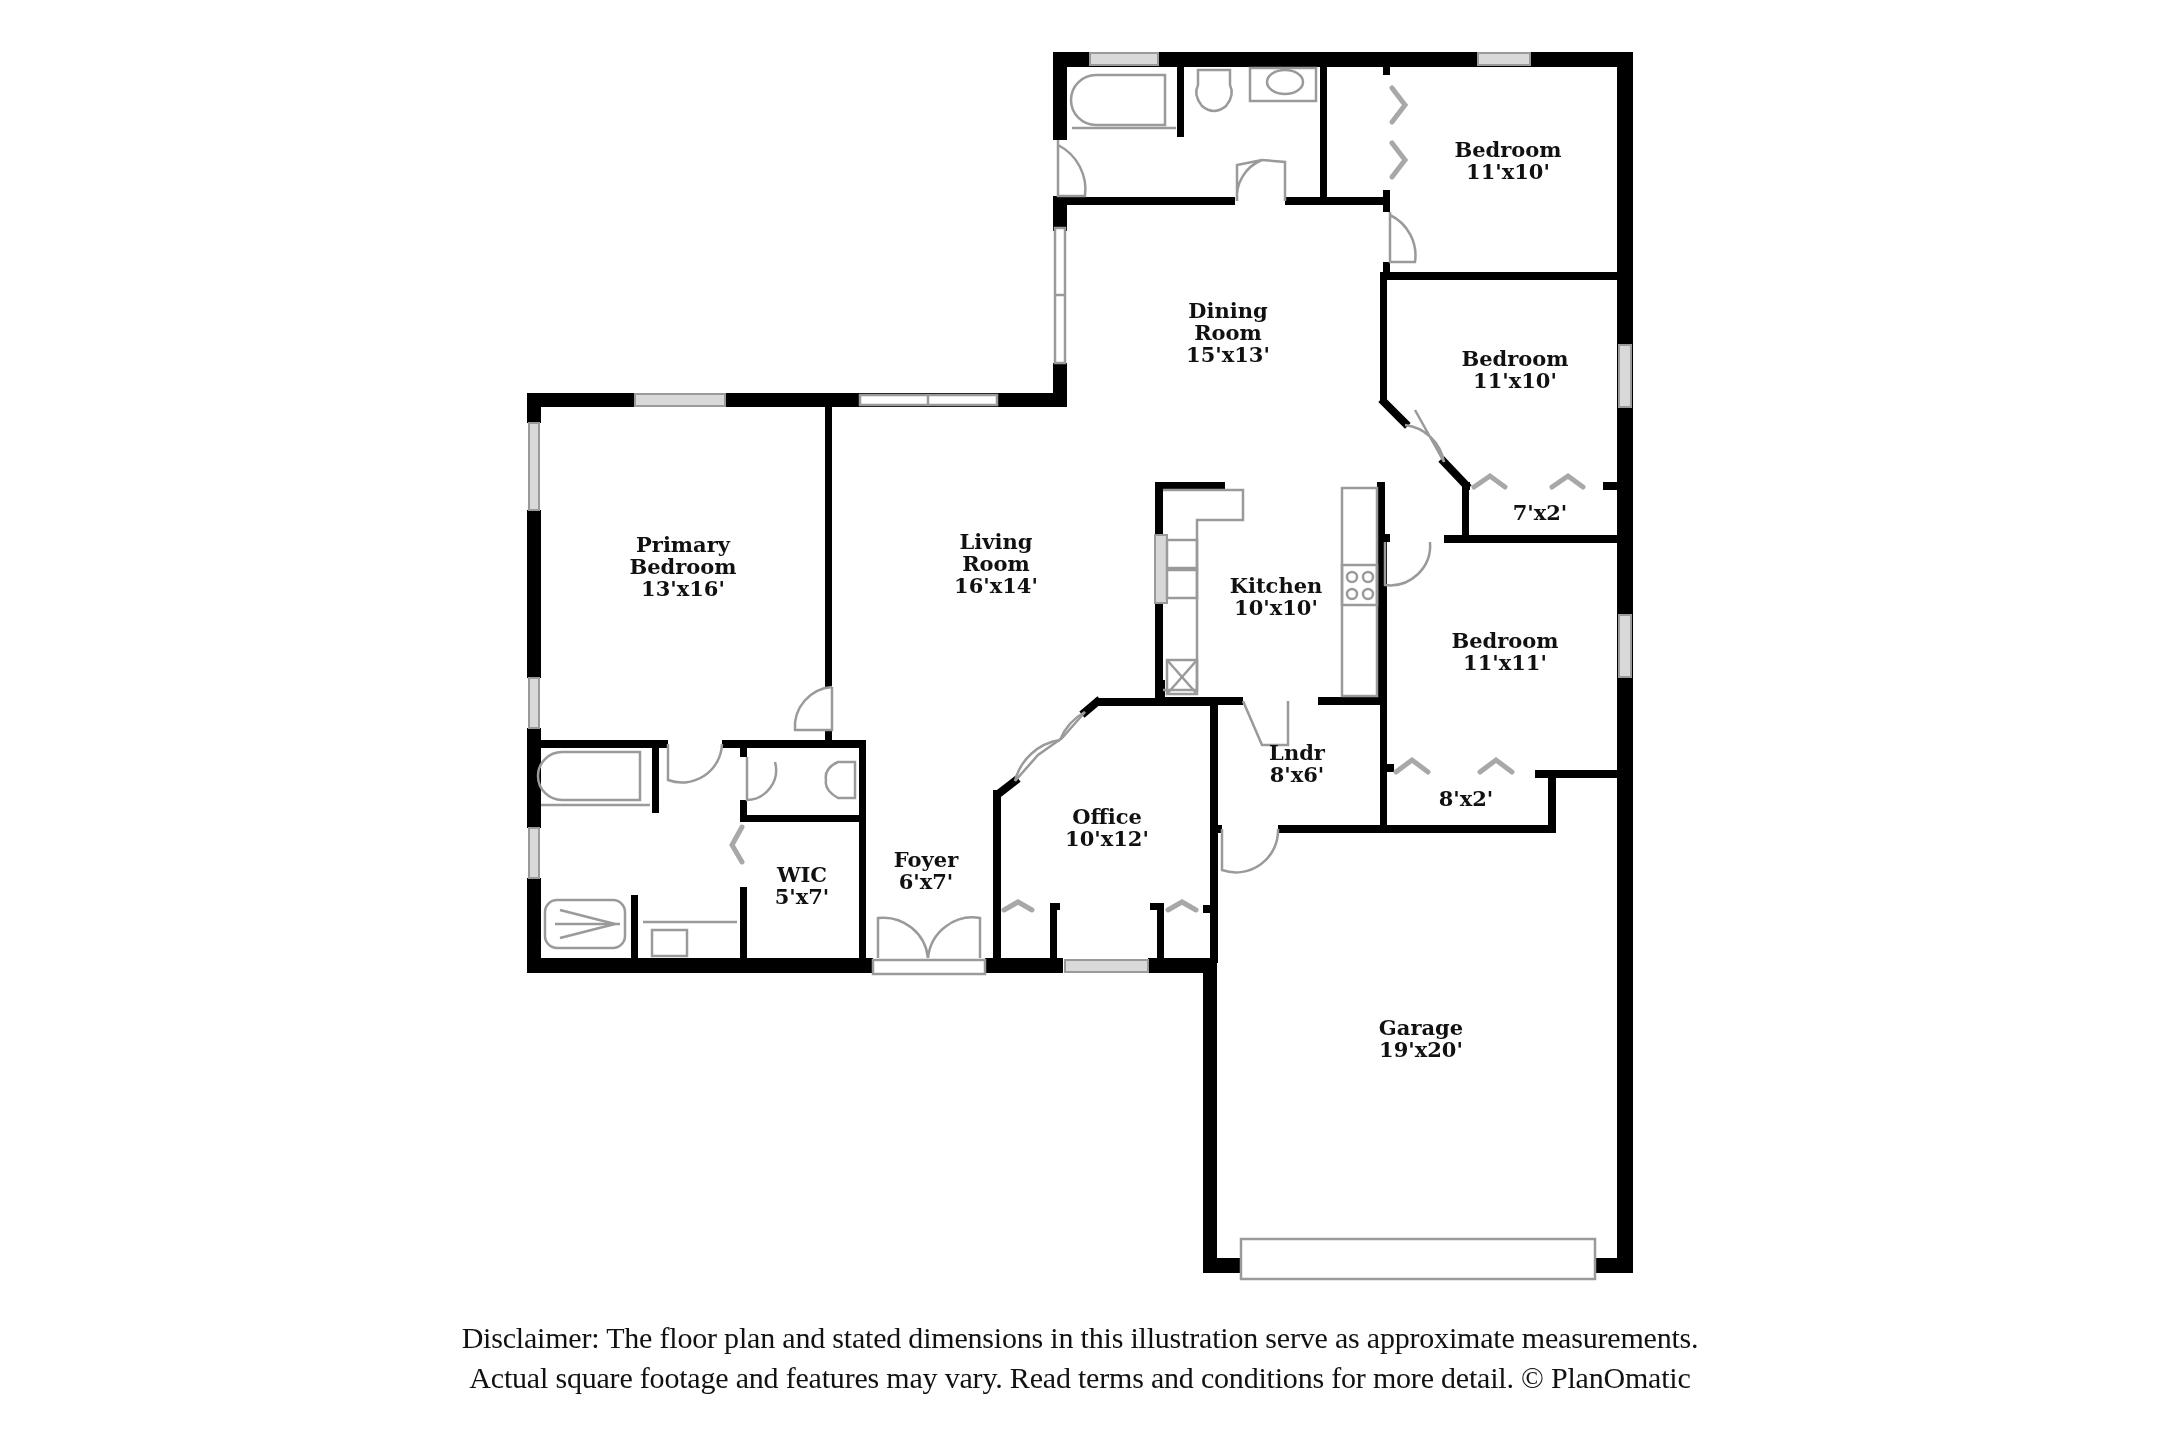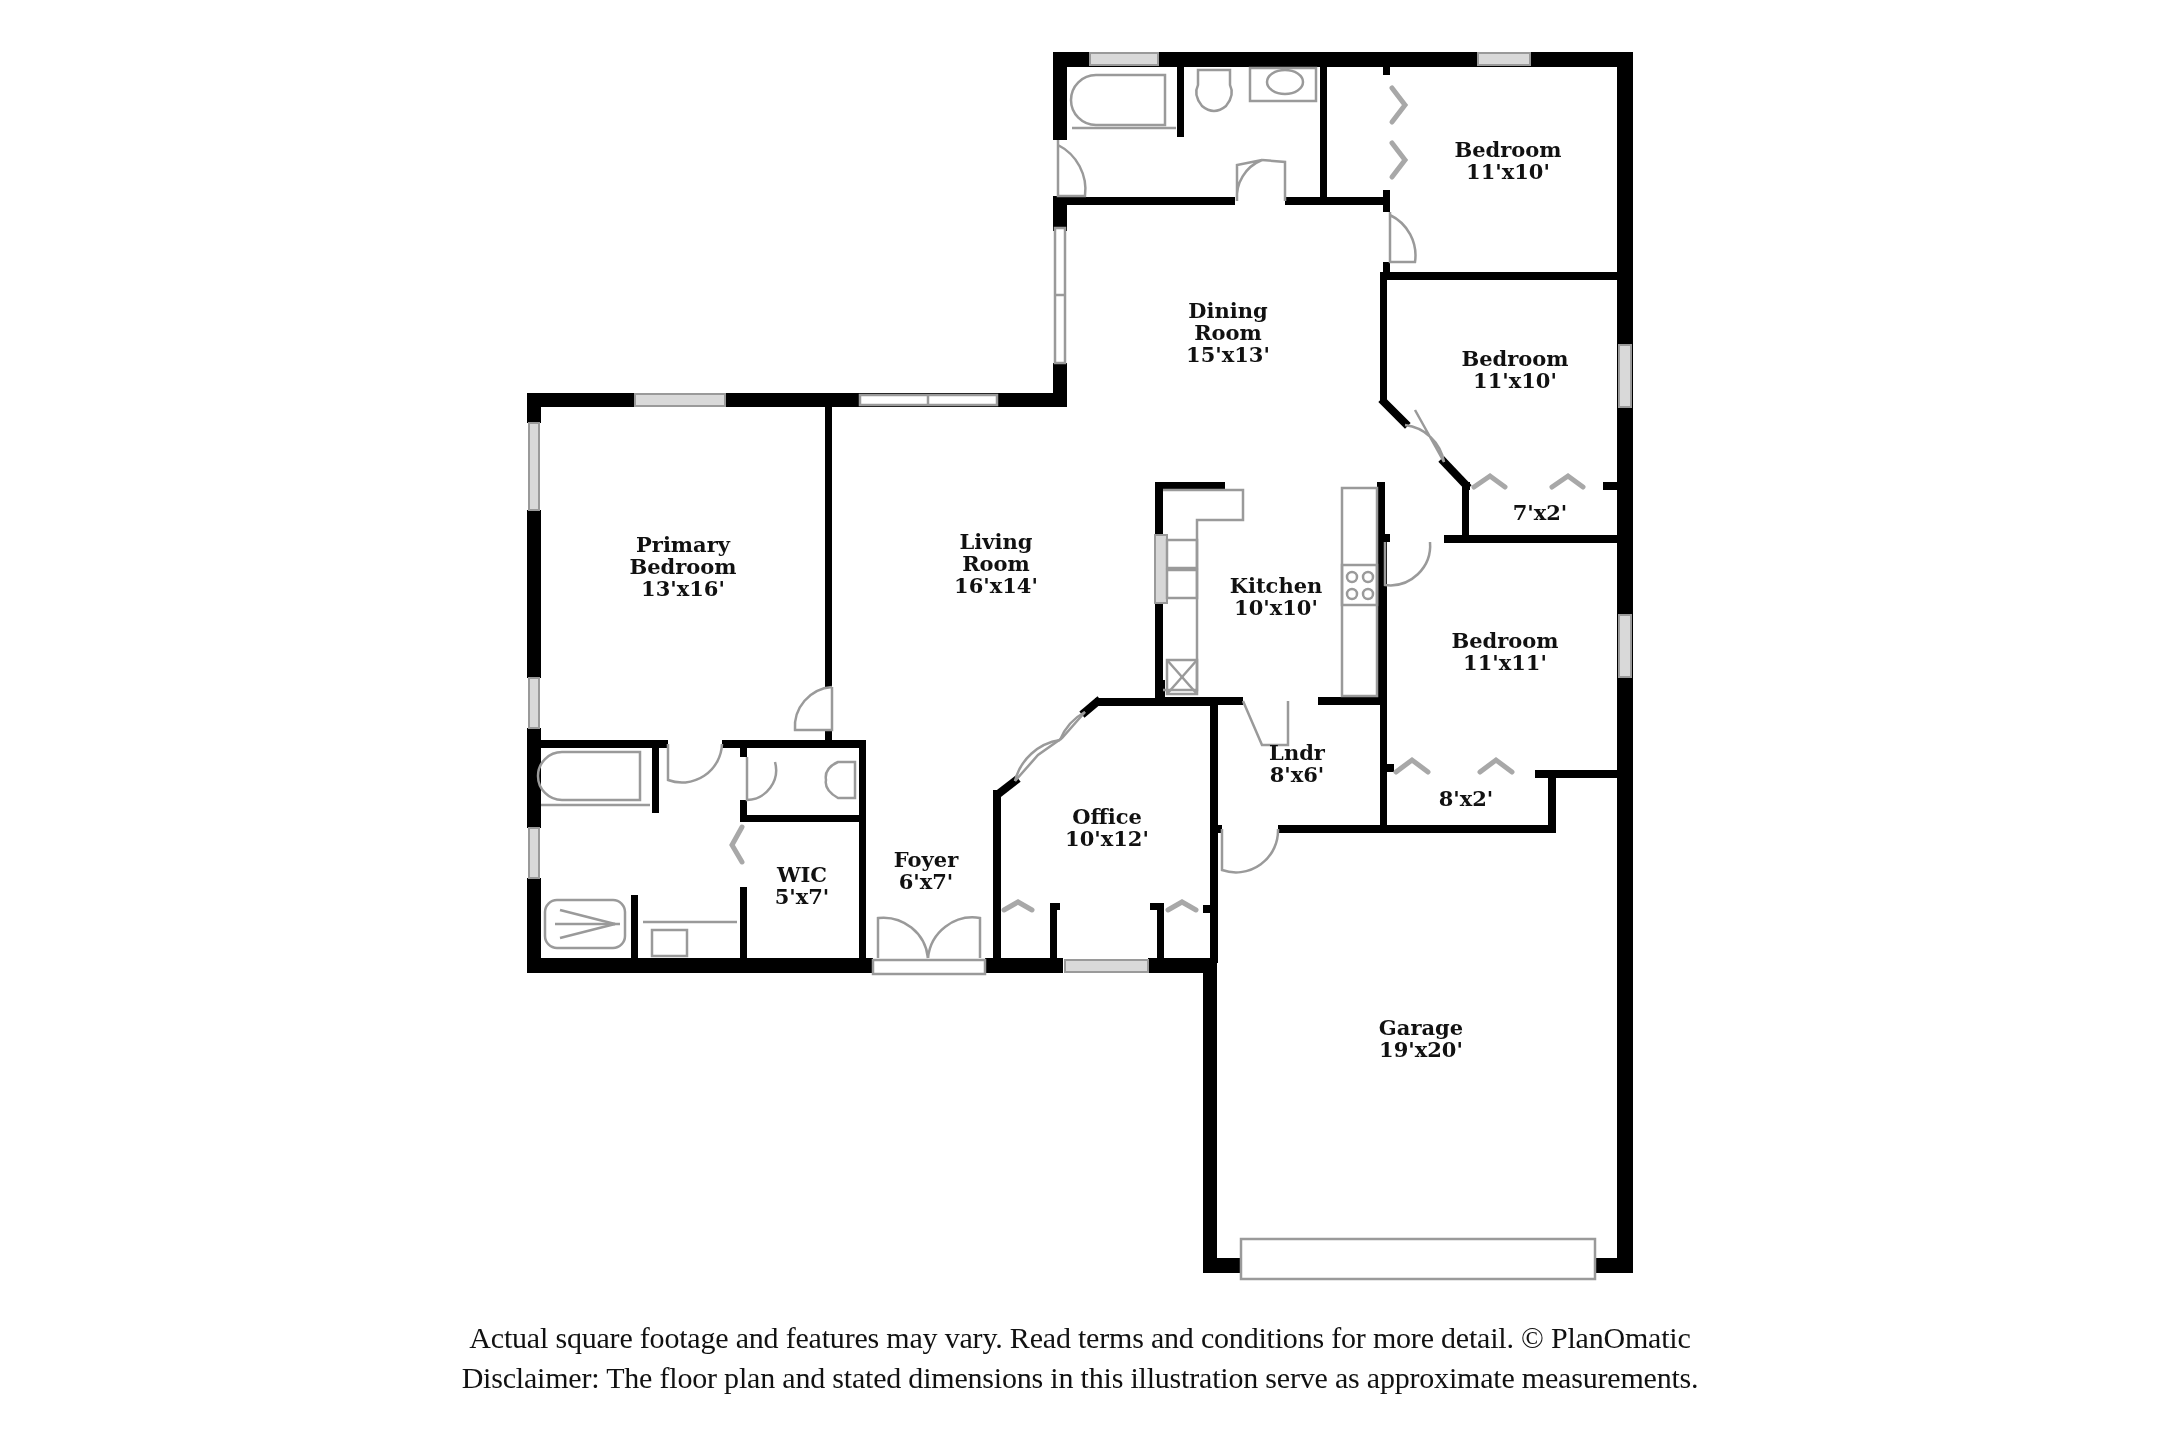--- a/index.html
+++ b/index.html
@@ -252,15 +252,15 @@
 
     <text class="room-label" x="802" y="882"><tspan>WIC</tspan></text>
     <text class="room-label" x="802" y="904"><tspan>5'x7'</tspan></text>
 
     <text class="room-label" x="1421" y="1035"><tspan>Garage</tspan></text>
     <text class="room-label" x="1421" y="1057"><tspan>19'x20'</tspan></text>
   </g>
 </svg>
 
 <div id="disclaimer">
+  <div>Disclaimer: The floor plan and stated dimensions in this illustration serve as approximate measurements.</div>
   <div>Actual square footage and features may vary. Read terms and conditions for more detail. © PlanOmatic</div>
-  <div>Disclaimer: The floor plan and stated dimensions in this illustration serve as approximate measurements.</div>
 </div>
 
 </body></html>

